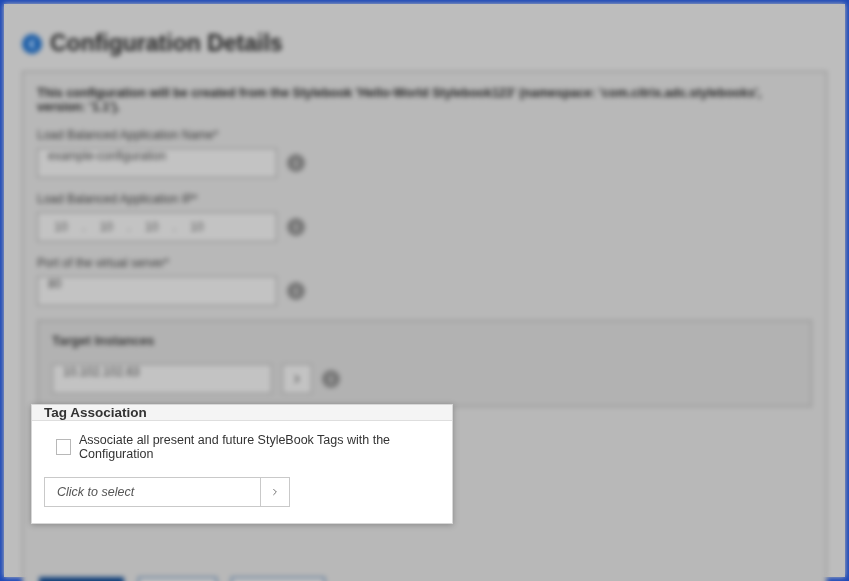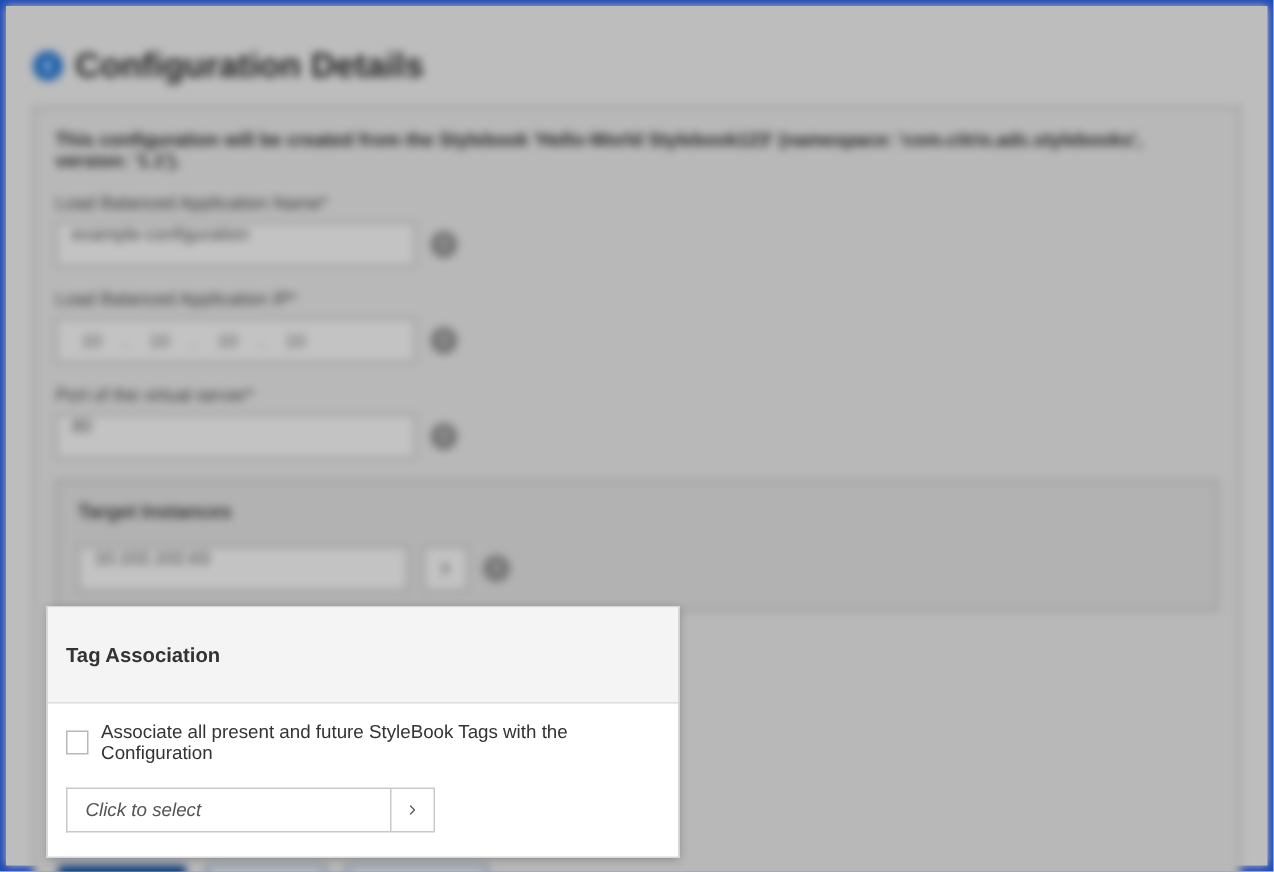--- a/index.html
+++ b/index.html
@@ -142,33 +142,34 @@
     left: 27px;
     top: 400px;
     width: 422px;
     background: #ffffff;
     box-shadow: 0 1px 6px rgba(0,0,0,0.25);
     border: 1px solid #d7d7d7;
   }
   .popover-header {
     background: #f4f4f4;
     border-bottom: 1px solid #dedede;
-    padding: 24px 12px;
+    padding: 0 12px;
     font-size: 13.5px;
     font-weight: 700;
     color: #333;
   }
   .popover-body {
     padding: 12px 12px 16px 12px;
   }
   .checkbox-row {
     display: flex;
     align-items: center;
     gap: 8px;
     margin-bottom: 16px;
+    margin-left: 12px;
   }
   .checkbox {
     width: 16px; height: 16px;
     border: 1px solid #b8b8b8;
     background: #fff;
     display:inline-block;
   }
   .checkbox-label {
     font-size: 12.5px;
     color: #333;

